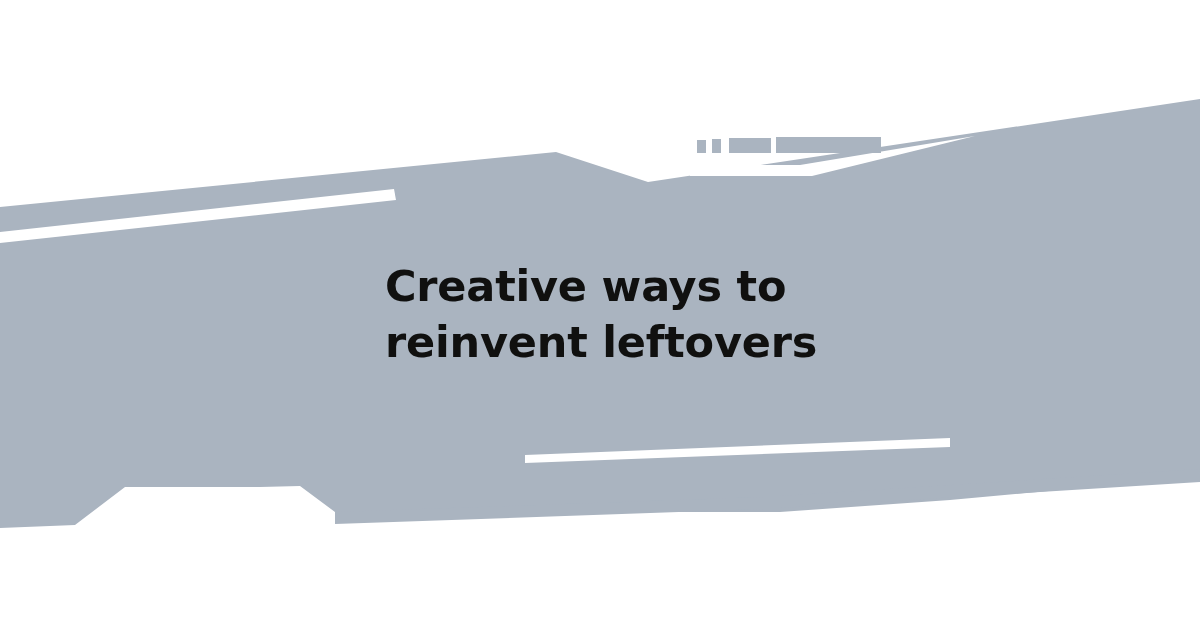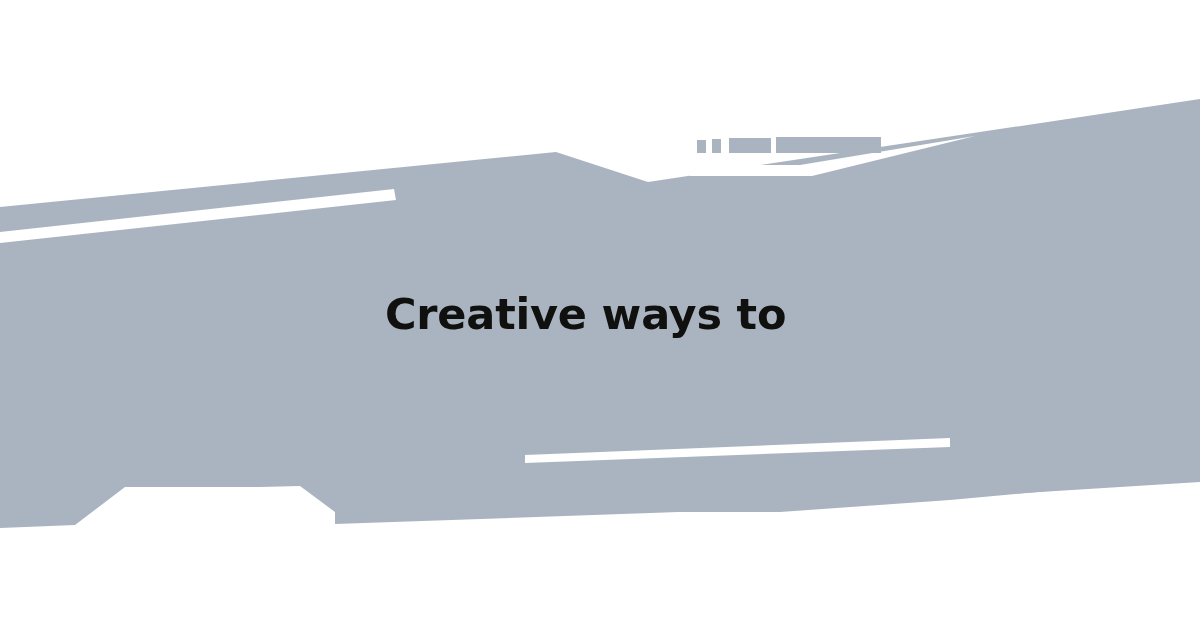--- a/index.html
+++ b/index.html
@@ -112,16 +112,17 @@
              L 780,496
              L 780,508
              L 1200,482
              Z"></path>
 
   </svg>
 
   <div id="headline">
     <div id="headline-inner">
       <div class="headline-line">Creative ways to</div>
+      <div class="headline-line">reinvent leftovers</div>
     </div>
   </div>
 
 </div>
 
 </body></html>

